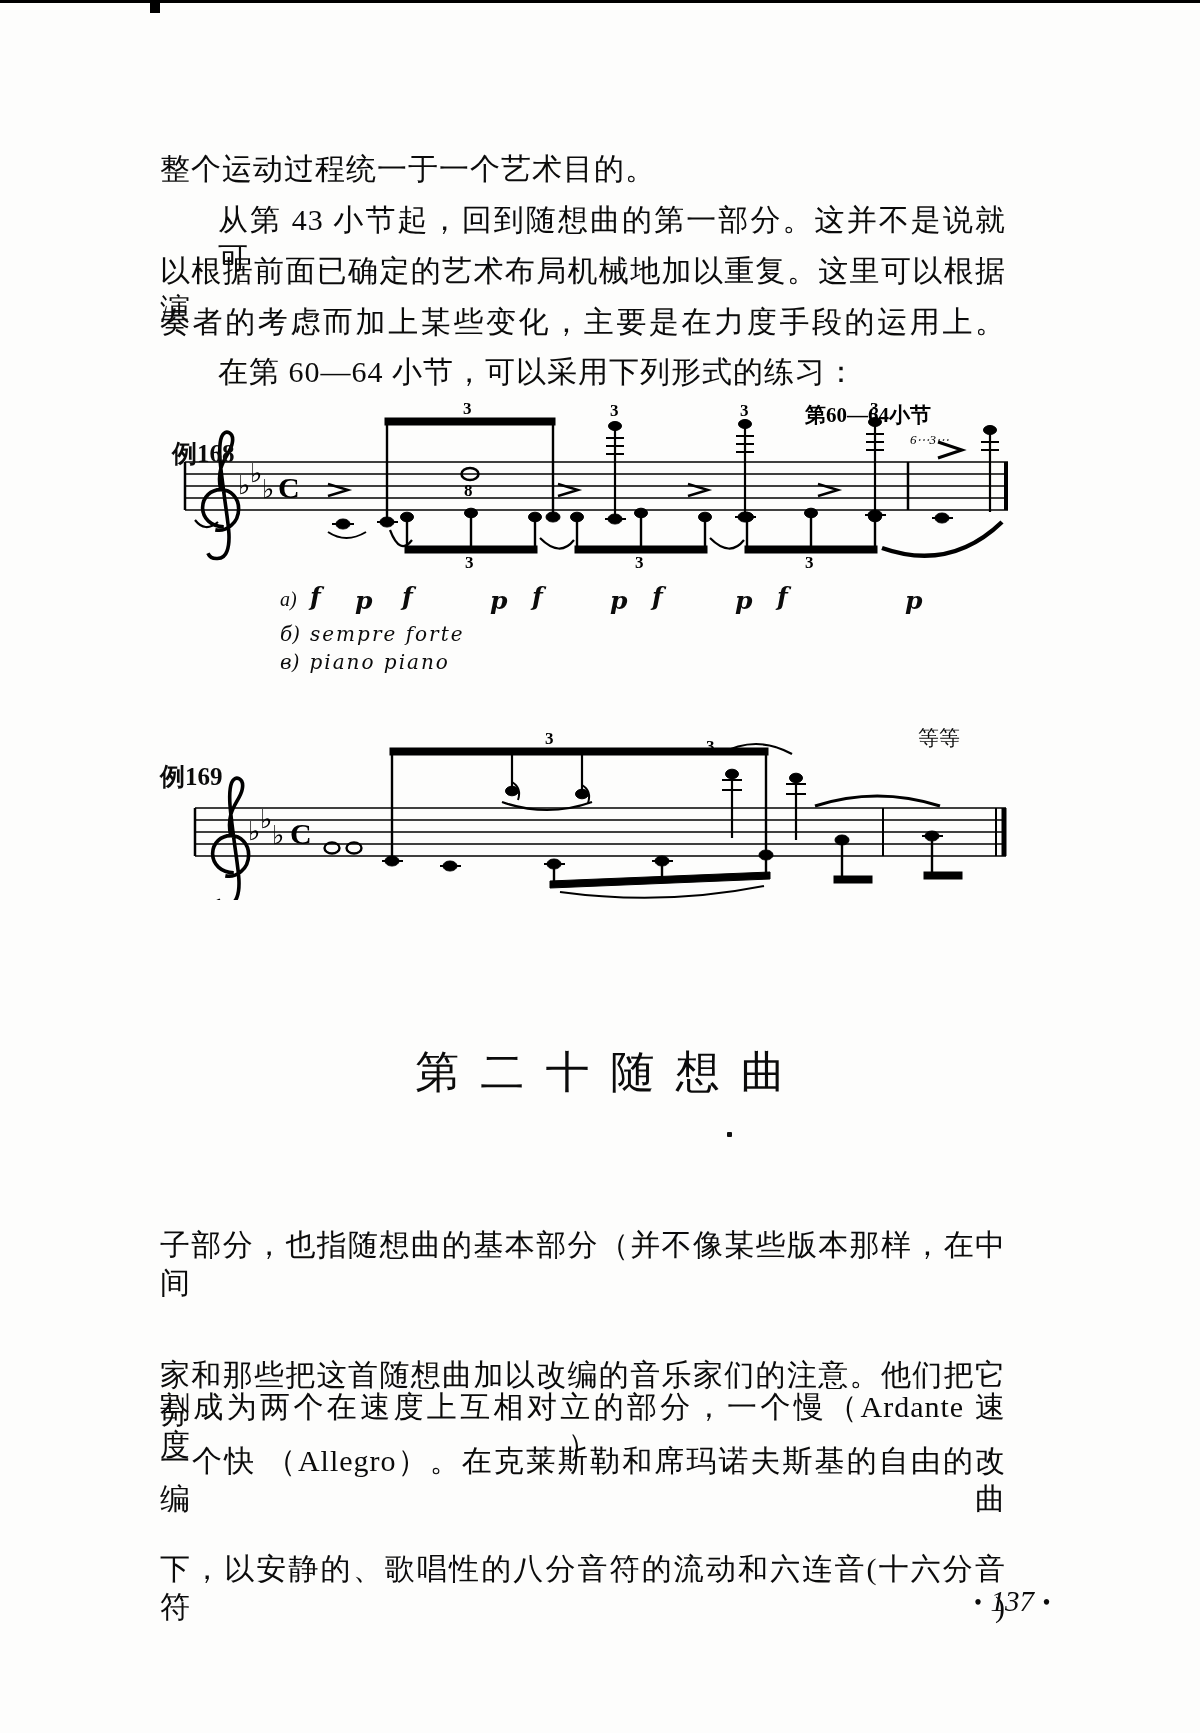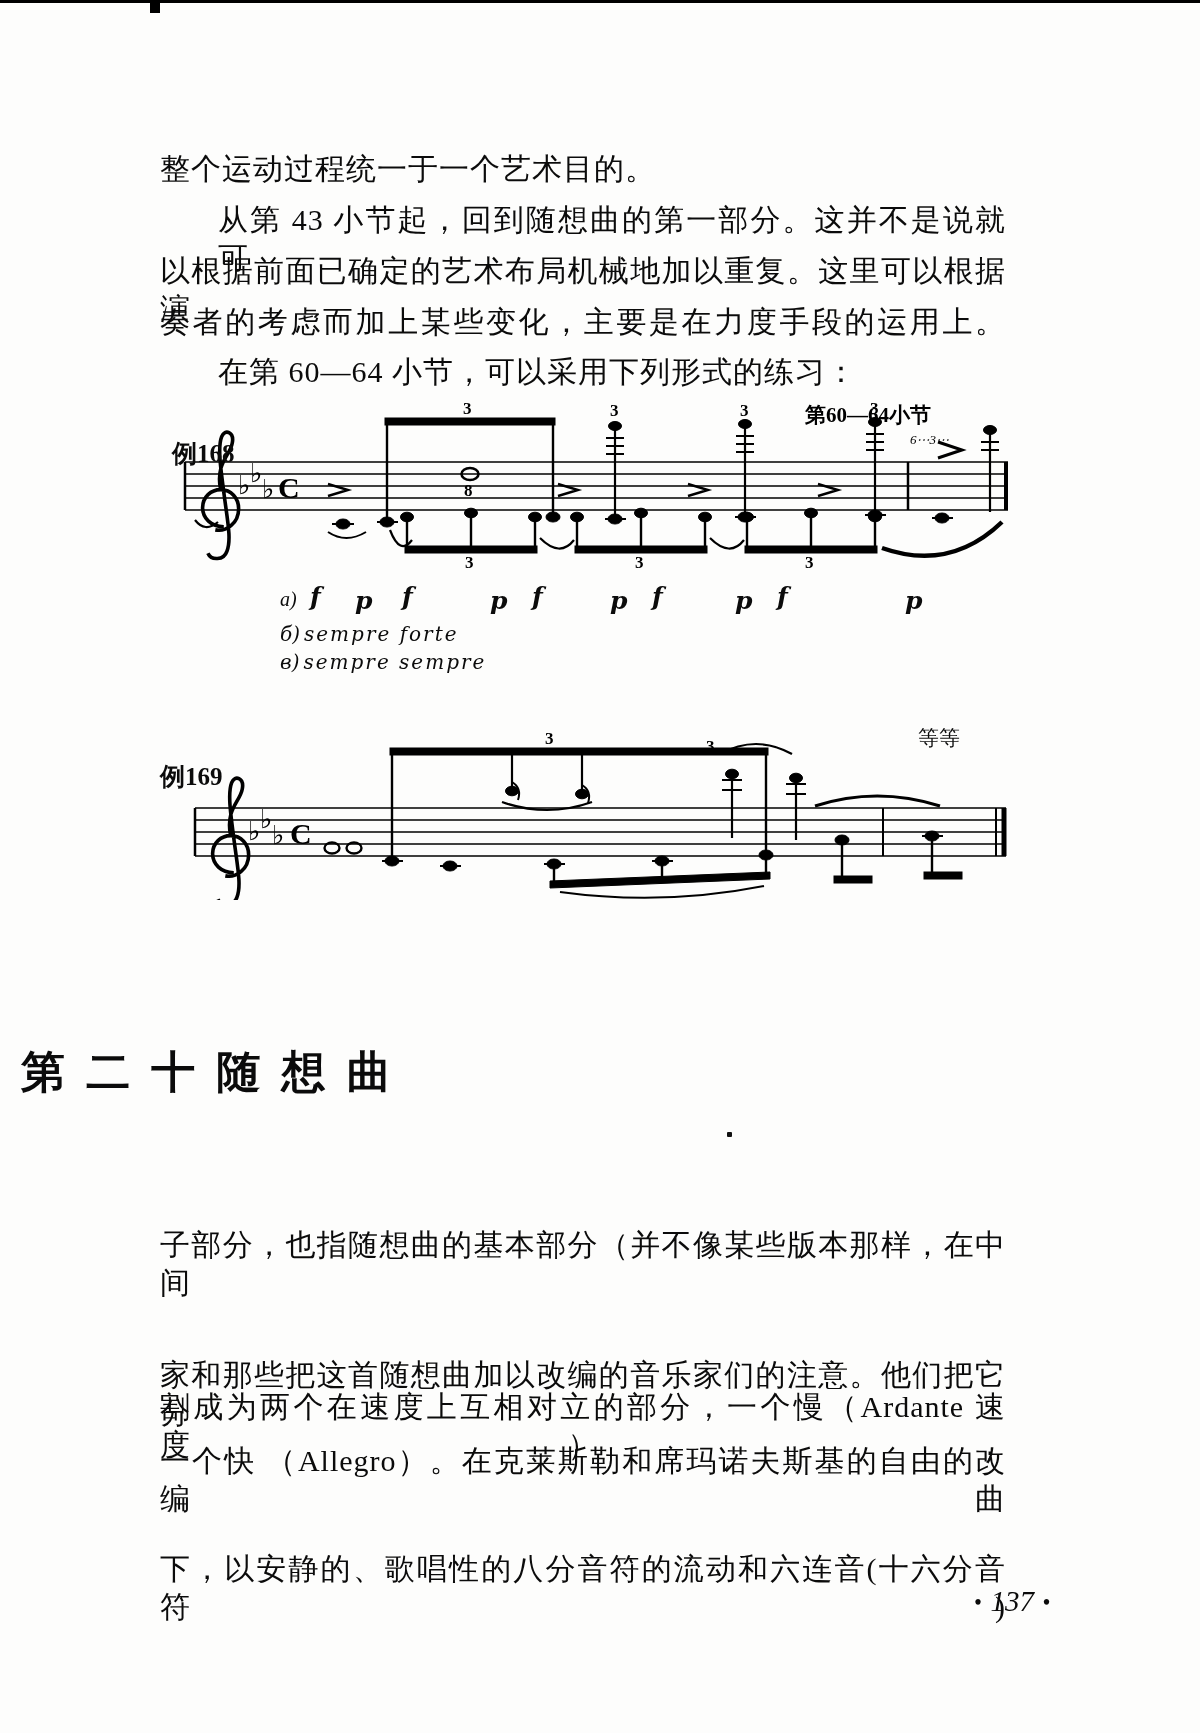--- a/index.html
+++ b/index.html
@@ -11,35 +11,35 @@
   .scan-line{position:absolute;left:0;top:0;width:100%;height:3px;background:#000;}
   .scan-tick{position:absolute;left:150px;top:0;width:10px;height:13px;background:#000;}
   .speck{position:absolute;left:727px;top:1132px;width:5px;height:5px;background:#111;border-radius:1px;}
 
   .cnline{position:absolute;font-size:30px;line-height:38px;letter-spacing:1px;white-space:nowrap;}
   .fill{left:160px;width:846px;text-align:justify;text-align-last:justify;white-space:normal;}
   .indent{left:218px;width:788px;}
   .natural{white-space:nowrap;}
 
   .heading{
-    position:absolute;left:0;top:1043px;width:1200px;text-align:left;
-    font-size:44px;font-weight:bold;letter-spacing:0.48em;text-indent:0.48em;
+    position:absolute;left:0;top:1043px;width:1200px;text-align:center;
+    font-size:44px;font-weight:normal;letter-spacing:0.48em;text-indent:0.48em;
   }
 
   .example{position:absolute;left:150px;width:880px;}
   .ex-label{position:absolute;font-size:25px;font-weight:bold;white-space:nowrap;}
   .etc-label{position:absolute;font-size:21px;font-weight:normal;white-space:nowrap;}
 
   .dyn-row{position:absolute;top:182px;left:0;width:870px;height:34px;}
   .dyn-label{position:absolute;font-size:20px;font-style:italic;}
   .dyn-mark{position:absolute;font-size:25px;font-weight:bold;font-style:italic;
     font-family:"DejaVu Serif","Liberation Serif",serif;}
   .sempre{position:absolute;font-size:20px;font-style:italic;white-space:nowrap;
     font-family:"DejaVu Serif","Liberation Serif",serif;}
-  .sempre .t{margin-left:4px;letter-spacing:2px;}
+  .sempre .t{margin-left:10px;letter-spacing:2px;}
 
   .footer{
     position:absolute;left:880px;top:1585px;width:170px;
     display:flex;align-items:center;justify-content:flex-end;gap:9px;
   }
   .footer .num{font-size:29px;font-weight:normal;font-style:italic;}
   .footer .dot{font-size:20px;font-weight:bold;line-height:10px;}
 
   svg text{font-family:"Liberation Serif","DejaVu Serif",serif;}
   svg .trip{font-size:17px;font-weight:bold;}
@@ -207,21 +207,21 @@
       <span class="dyn-mark" style="left:460px;top:4px;">p</span>
       <span class="dyn-mark" style="left:502px;top:0;">f</span>
       <span class="dyn-mark" style="left:585px;top:4px;">p</span>
       <span class="dyn-mark" style="left:627px;top:0;">f</span>
       <span class="dyn-mark" style="left:755px;top:4px;">p</span>
     </div>
     <div class="sempre" style="left:130px;top:222px;">
       <span>б)</span><span class="t">sempre forte</span>
     </div>
     <div class="sempre" style="left:130px;top:250px;">
-      <span>в)</span><span class="t">sempre sempre</span>
+      <span>в)</span><span class="t">piano piano</span>
     </div>
   </div>
 
   <div class="example" style="top:690px;height:210px;">
     <span class="ex-label" style="left:10px;top:70px;">例169</span>
     <span class="etc-label" style="left:768px;top:34px;">等等</span>
 
     <svg width="870" height="210" viewBox="0 0 870 210">
 
       <g stroke="#000" stroke-width="1.6">

